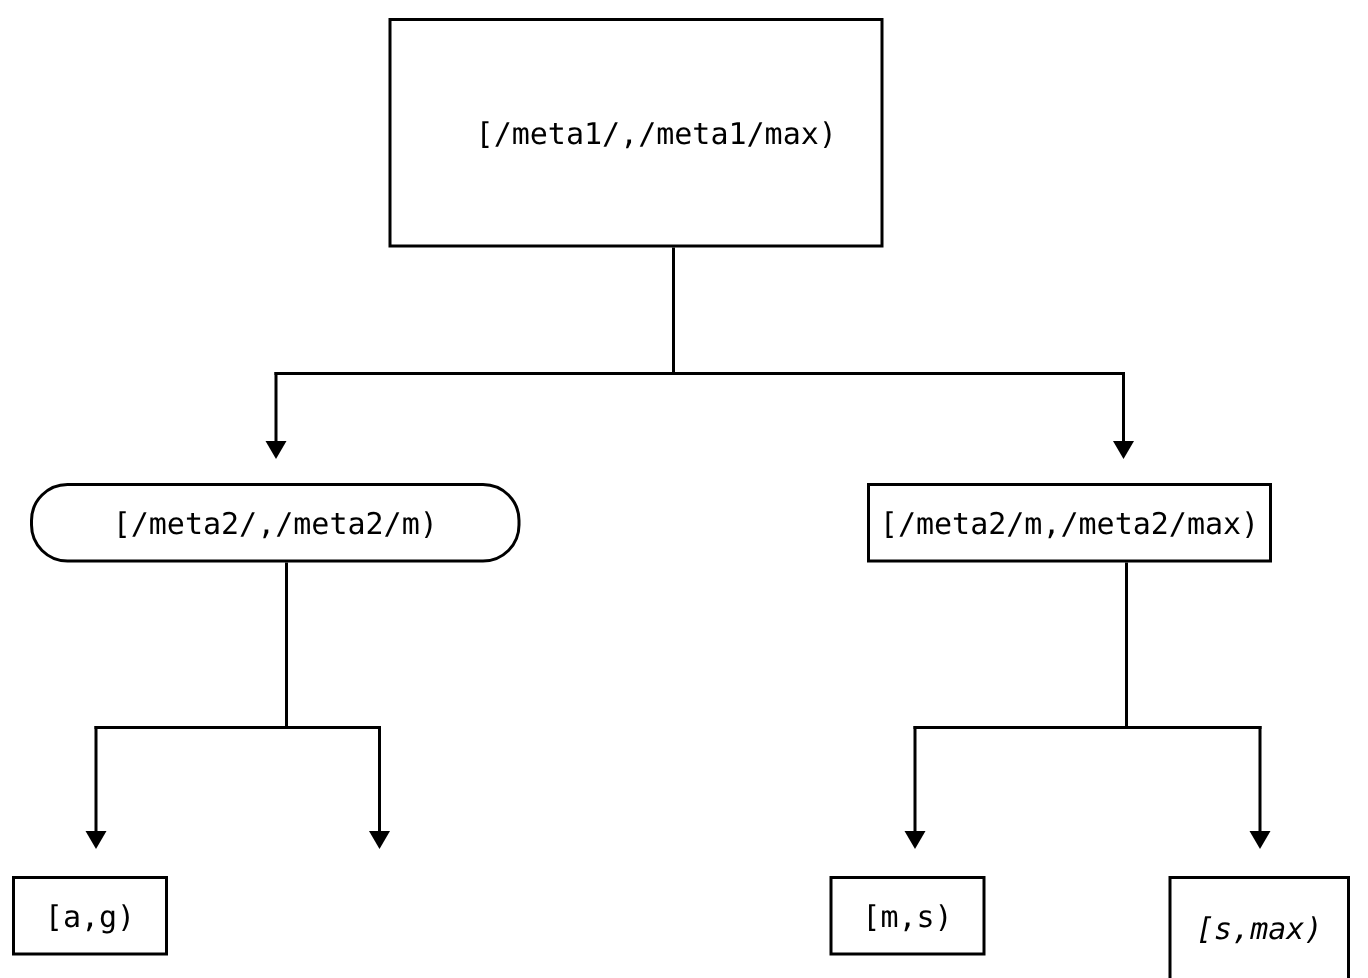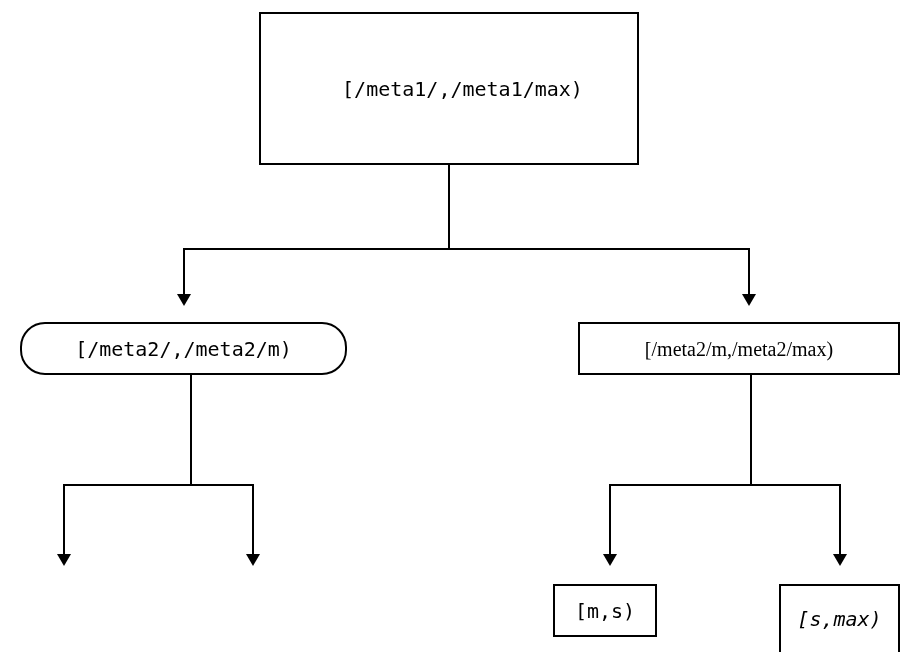--- a/index.html
+++ b/index.html
@@ -46,56 +46,59 @@
     border-left: 7px solid transparent;
     border-right: 7px solid transparent;
     border-top: 12px solid #000000;
   }
 </style>
 </head>
 <body>
 
 <div id="canvas">
 
-  <div class="node" style="left:259px; top:12px; width:380px; height:153px;padding-left:27px;">
+  <div class="node" style="left:259px; top:12px; width:330px; height:153px;padding-left:27px;">
     <span class="node-label">[/meta1/,/meta1/max)</span>
   </div>
 
   <div class="edge-seg" style="left:448px; top:165px; width:2px; height:85px;"></div>
 
   <div class="edge-seg" style="left:183px; top:248px; width:567px; height:2px;"></div>
 
   <div class="edge-seg" style="left:183px; top:248px; width:2px; height:47px;"></div>
   <div class="arrowhead" style="left:177px; top:294px;"></div>
 
   <div class="edge-seg" style="left:748px; top:248px; width:2px; height:47px;"></div>
   <div class="arrowhead" style="left:742px; top:294px;"></div>
 
   <div class="node" style="left:20px; top:322px; width:327px; height:53px;border-radius:25px;">
     <span class="node-label">[/meta2/,/meta2/m)</span>
   </div>
 
-  <div class="node" style="left:578px; top:322px; width:322px; height:53px;font-family:Liberation Serif, serif;">
+  <div class="node" style="left:578px; top:322px; width:270px; height:53px;">
     <span class="node-label">[/meta2/m,/meta2/max)</span>
   </div>
 
   <div class="edge-seg" style="left:190px; top:375px; width:2px; height:111px;"></div>
   <div class="edge-seg" style="left:63px; top:484px; width:191px; height:2px;"></div>
   <div class="edge-seg" style="left:63px; top:484px; width:2px; height:71px;"></div>
   <div class="arrowhead" style="left:57px; top:554px;"></div>
   <div class="edge-seg" style="left:252px; top:484px; width:2px; height:71px;"></div>
   <div class="arrowhead" style="left:246px; top:554px;"></div>
 
   <div class="edge-seg" style="left:750px; top:375px; width:2px; height:111px;"></div>
   <div class="edge-seg" style="left:609px; top:484px; width:232px; height:2px;"></div>
   <div class="edge-seg" style="left:609px; top:484px; width:2px; height:71px;"></div>
   <div class="arrowhead" style="left:603px; top:554px;"></div>
   <div class="edge-seg" style="left:839px; top:484px; width:2px; height:71px;"></div>
   <div class="arrowhead" style="left:833px; top:554px;"></div>
 
+  <div class="node" style="left:8px; top:584px; width:104px; height:53px;">
+    <span class="node-label">[a,g)</span>
+  </div>
 
 
   <div class="node" style="left:553px; top:584px; width:104px; height:53px;">
     <span class="node-label">[m,s)</span>
   </div>
 
   <div class="node" style="left:779px; top:584px; width:121px; height:70px;font-style:italic;">
     <span class="node-label">[s,max)</span>
   </div>
 

